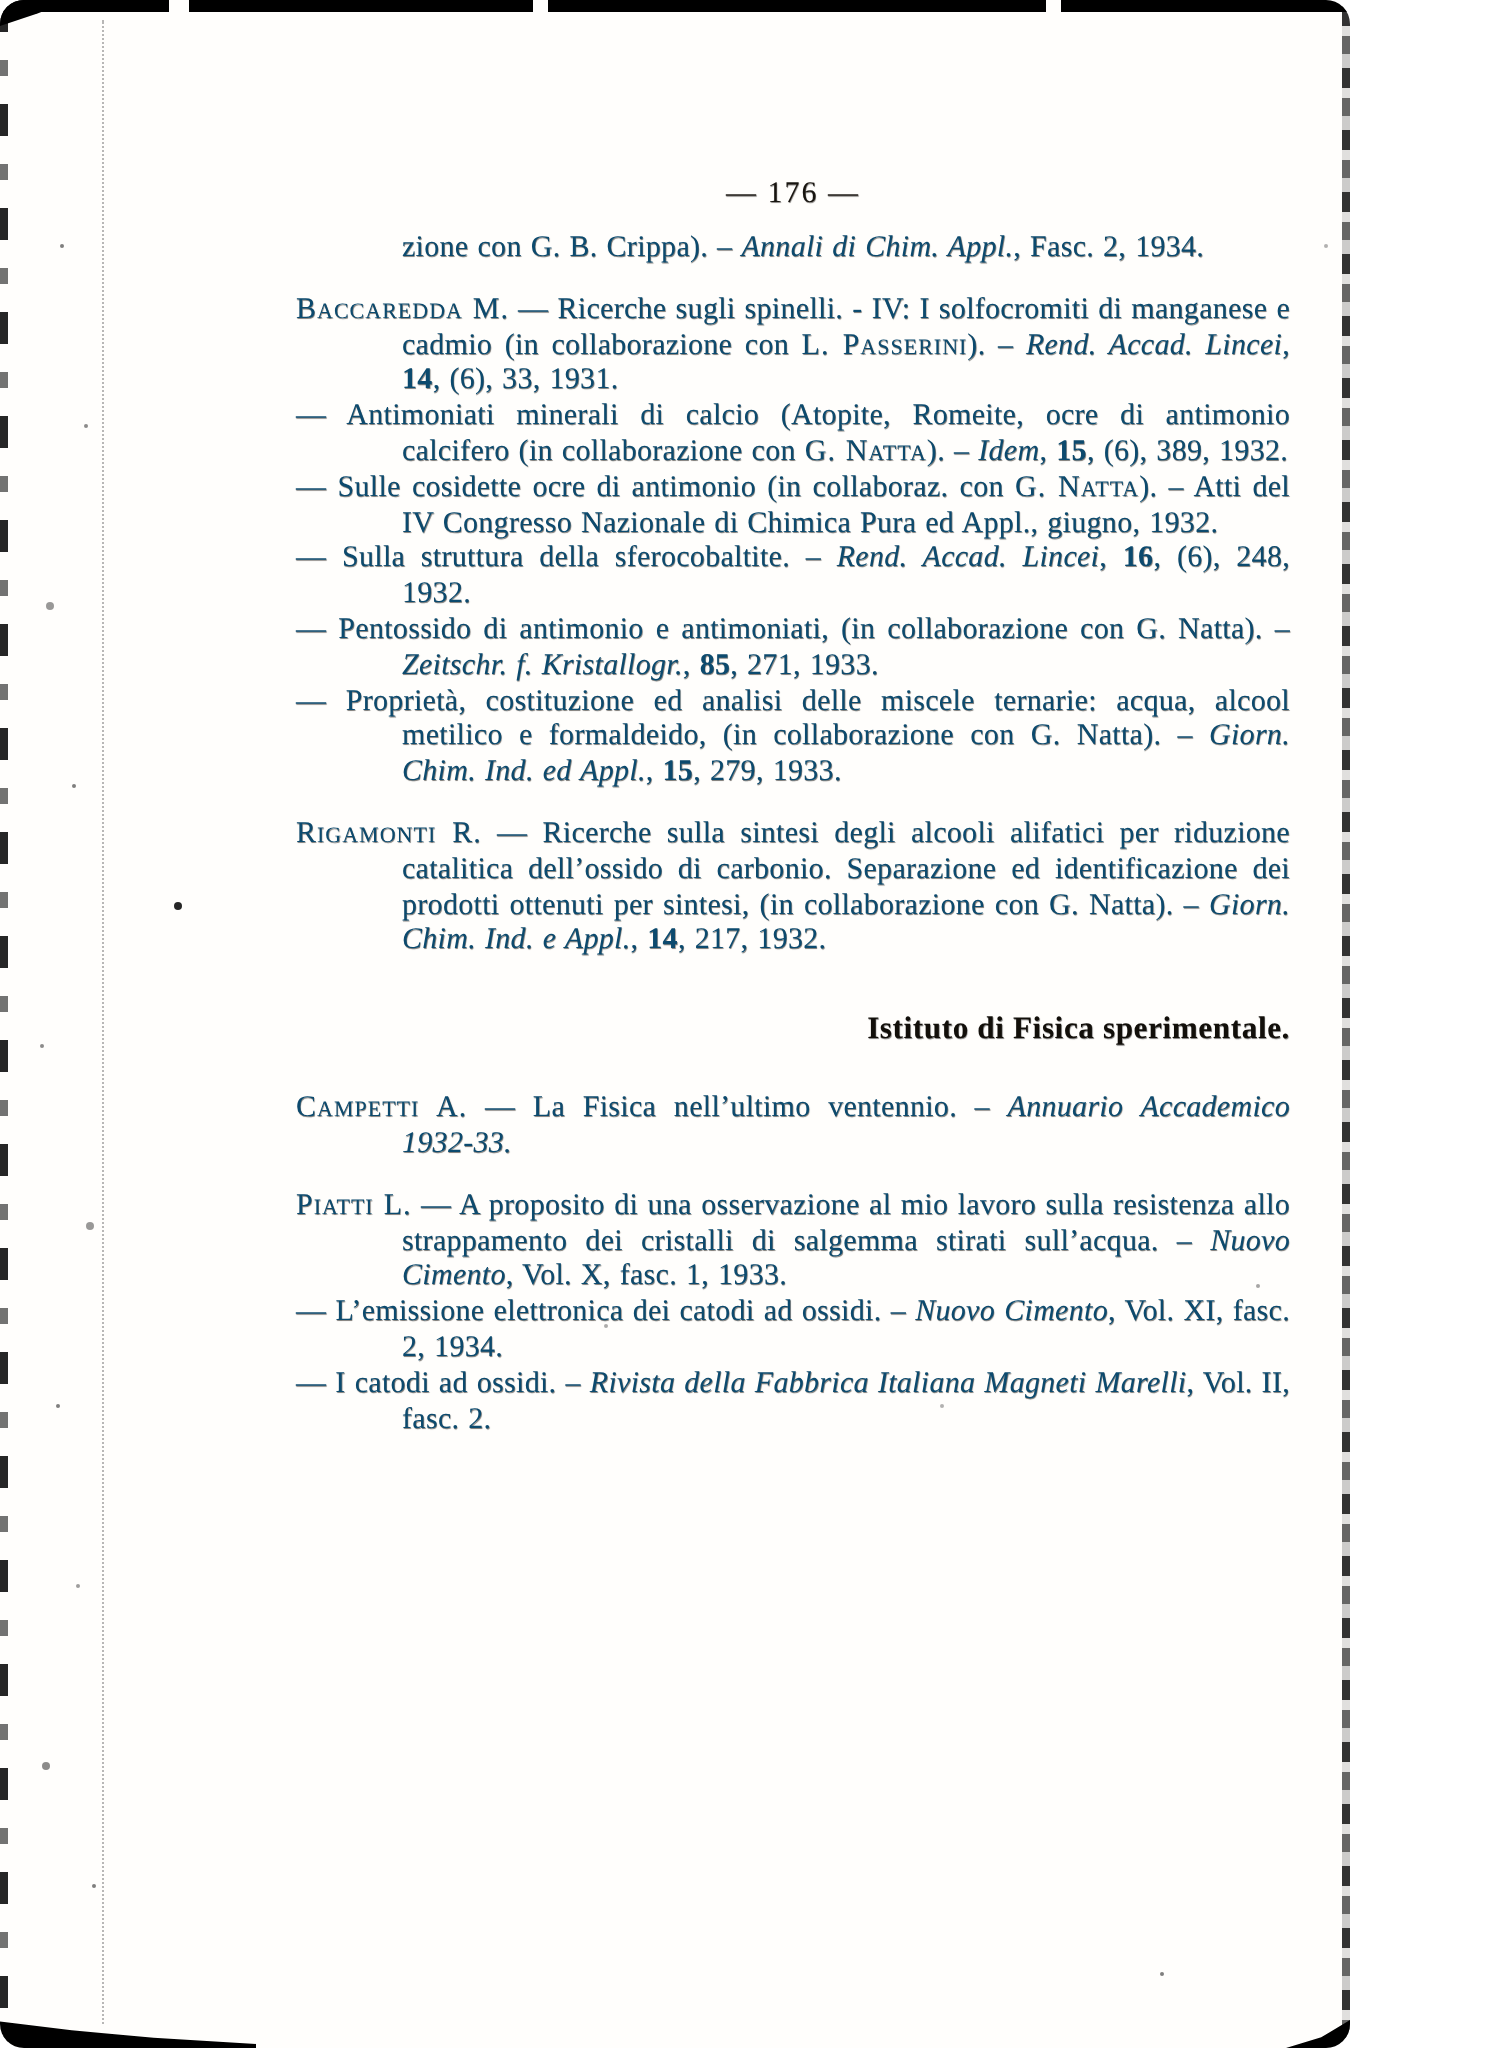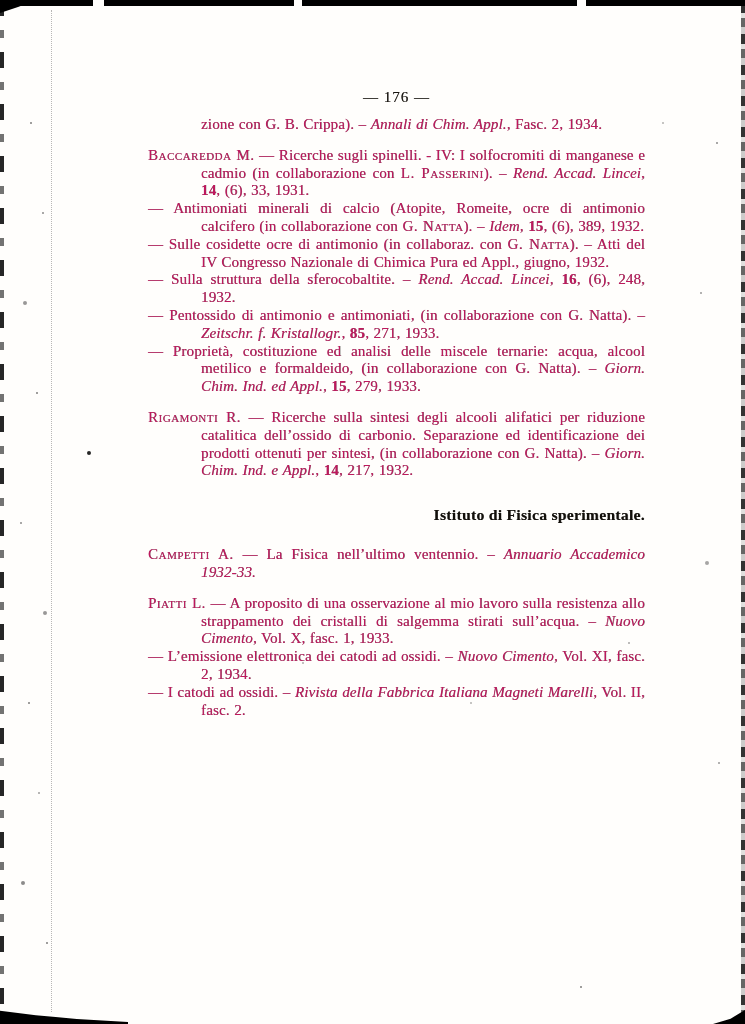--- a/index.html
+++ b/index.html
@@ -1,22 +1,23 @@
 <!DOCTYPE html>
 <html><head>
 <meta charset="utf-8">
 <style>
   html, body { margin: 0; padding: 0; background: #ffffff; }
   .page {
     position: relative;
-    width: 745px;
+    width: 675px;
     height: 1024px;
     background: #fffefc;
     overflow: hidden;
     font-family: "Liberation Serif", "DejaVu Serif", serif;
+    border-radius: 12px;
   }
 
   
   .edge-top {
     position: absolute; top: 0; left: 0; width: 100%; height: 6px;
     background: linear-gradient(90deg,
       #000 0 12.5%, rgba(0,0,0,0) 12.5% 14%,
       #000 14% 39.5%, rgba(0,0,0,0) 39.5% 40.6%,
       #000 40.6% 77.5%, rgba(0,0,0,0) 77.5% 78.6%,
       #000 78.6% 100%);
@@ -68,21 +69,21 @@
     letter-spacing: 1px;
     text-shadow: .3px .3px .35px rgba(23,20,15,.5);
   }
   .content { position: absolute; left: 148px; top: 116px; width: 497px; }
   .group { margin-top: 13px; }
   .content > .group:first-child { margin-top: 0; }
   .entry {
     margin: 0;
     text-align: justify;
     font-size: 15px; line-height: 17.8px;
-    color: #be185d;
+    color: #0c4a6e;
     padding-left: 53px; text-indent: -53px;
     letter-spacing: .15px; word-spacing: .6px;
     text-shadow: .3px .3px .35px rgba(23,20,15,.55);
     hyphens: manual;
   }
   .entry.continuation { text-indent: 0; }
   .section-heading {
     text-align: right;
     font-weight: bold;
     font-size: 15.6px; line-height: 20px;

